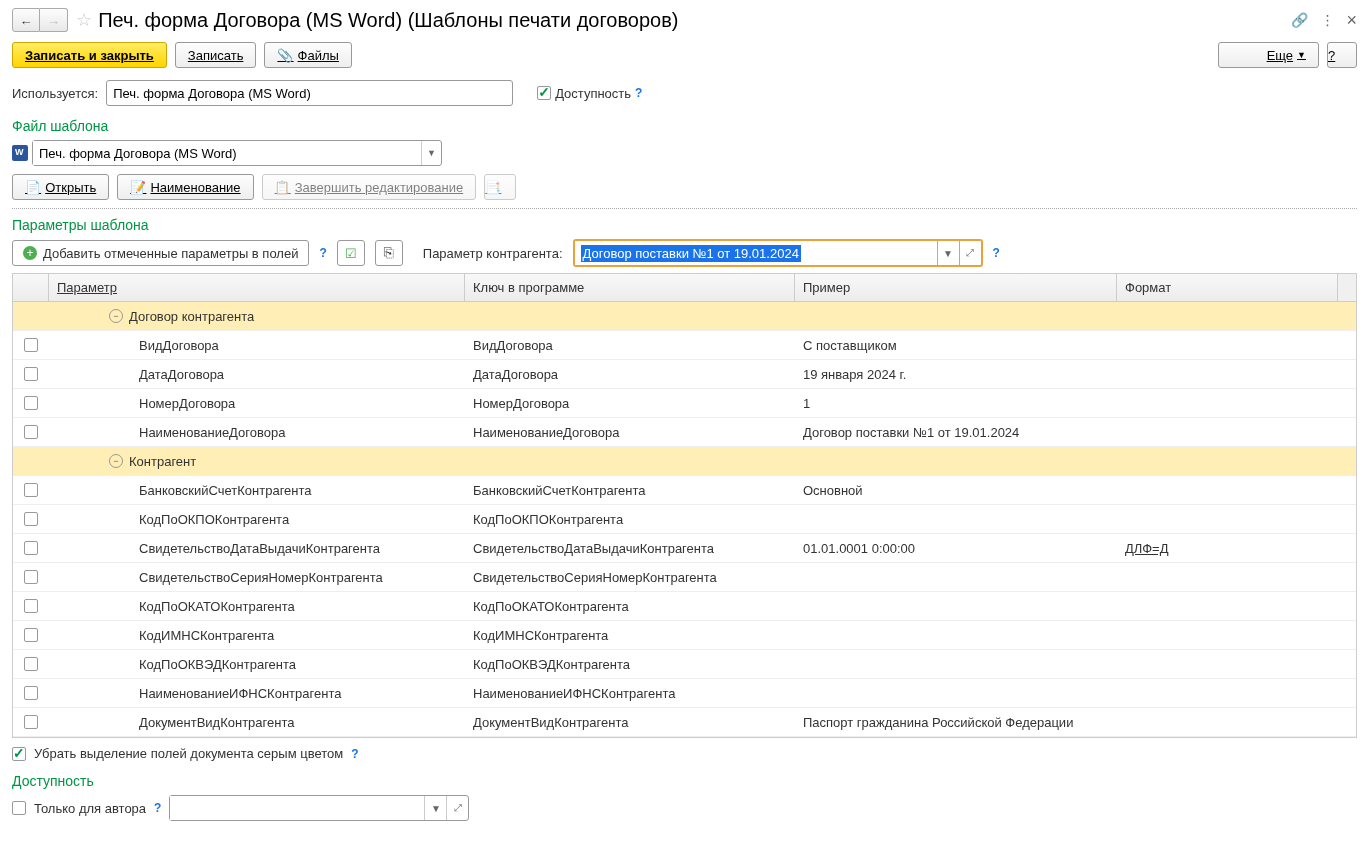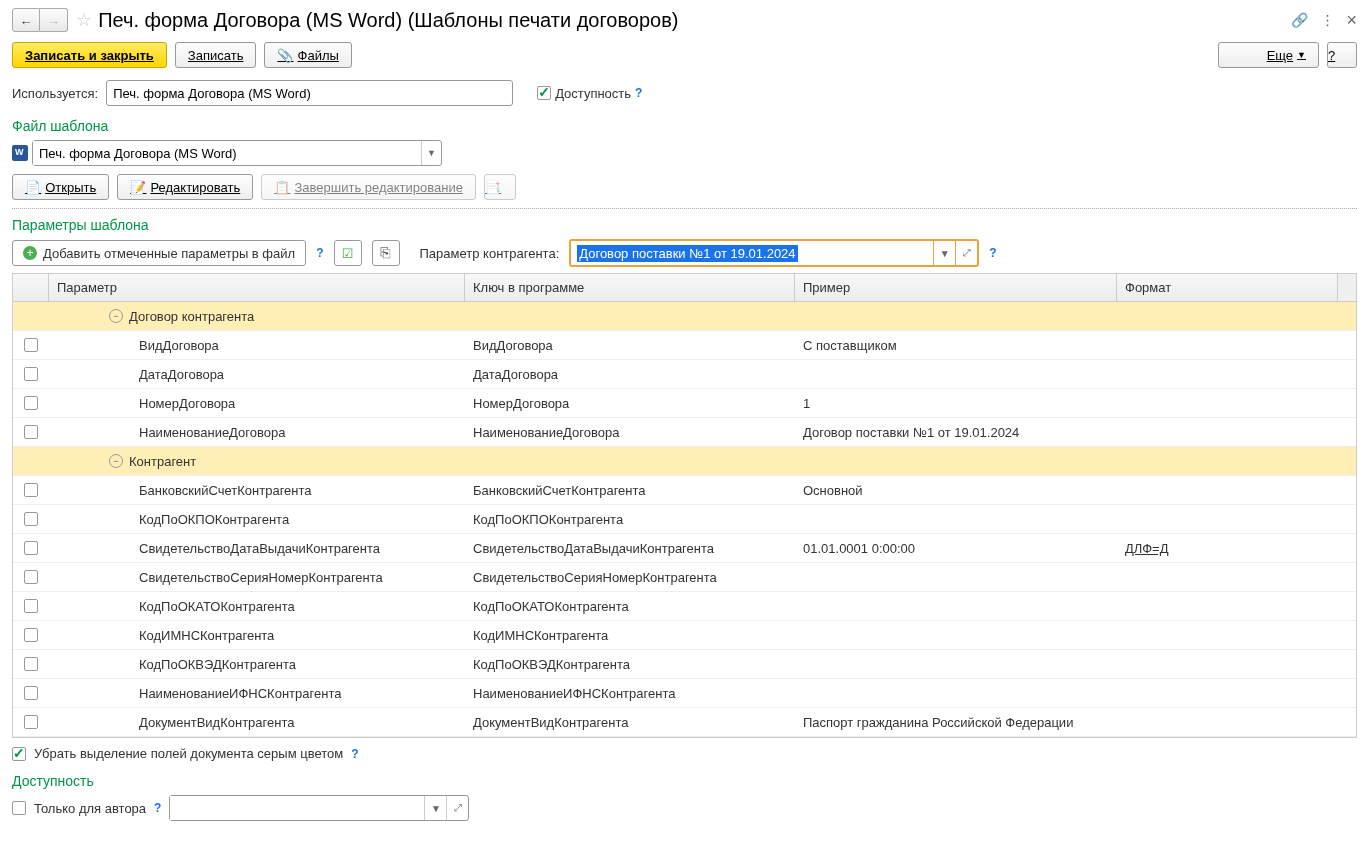--- a/index.html
+++ b/index.html
@@ -38,21 +38,21 @@
 .plus-circle { width: 14px; height: 14px; border-radius: 50%; background: #4caf50; color: #fff; display: flex; align-items: center; justify-content: center; font-size: 12px; }
 .sq-btn { width: 28px; height: 26px; border: 1px solid #999; border-radius: 3px; display: flex; align-items: center; justify-content: center; cursor: pointer; }
 .contract-select { display: flex; border: 2px solid #e8a33d; border-radius: 3px; height: 28px; width: 410px; }
 .contract-input { flex: 1; background: #fff; display: flex; align-items: center; padding: 0 6px; }
 .contract-text { background: #1a73e8; color: #fff; padding: 1px 2px; }
 .contract-btn { width: 22px; border-left: 1px solid #e8a33d; display: flex; align-items: center; justify-content: center; cursor: pointer; font-size: 10px; color: #666; }
 .table-wrap { border: 1px solid #ccc; margin-bottom: 8px; }
 .table-header { display: flex; background: linear-gradient(#f8f8f8,#ececec); border-bottom: 1px solid #ccc; height: 28px; }
 .th { border-right: 1px solid #ccc; padding: 4px 8px; display: flex; align-items: center; font-size: 13px; }
 .th-check { width: 36px; }
-.th-param { width: 416px; }
+.th-param { width: 416px; text-decoration: underline; }
 .th-key { width: 330px; }
 .th-example { width: 322px; }
 .th-format { flex: 1; }
 .scroll-col { width: 18px; background: #f0f0f0; }
 .table-body { max-height: 438px; overflow-y: auto; position: relative; }
 .tr { display: flex; border-bottom: 1px solid #eee; height: 29px; align-items: center; }
 .tr-group { background: #ffeeb5; }
 .tr-group .td { background: #ffeeb5; }
 .td { padding: 4px 8px; display: flex; align-items: center; font-size: 13px; }
 .td-check { width: 36px; justify-content: center; }
@@ -118,37 +118,37 @@
     <div class="dropdown-arrow">▼</div>
   </div>
 </div>
 <div class="btn-group">
   <button class="btn">
       <span style="color:#4caf50">📄</span>
       <span>Открыть</span>
     </button>
   <button class="btn">
       <span style="color:#4caf50">📝</span>
-      <span>Редактировать</span>
+      <span>Наименование</span>
     </button>
   <button class="btn btn-disabled">
       <span>📋</span>
       <span>Завершить редактирование</span>
     </button>
   <button class="btn btn-disabled" style="width:32px;padding:0">
       <span>📑</span>
     </button>
 </div>
 <hr class="dotted-sep">
 
 <div class="section-title">Параметры шаблона</div>
 <div class="params-toolbar">
   <div class="add-btn">
     <span class="plus-circle">+</span>
-    <span>Добавить отмеченные параметры в файл</span>
+    <span>Добавить отмеченные параметры в полей</span>
   </div>
   <span class="help">?</span>
   <div class="sq-btn">
       <span style="color:#4caf50">☑</span>
     </div>
   <div class="sq-btn">
       <span>⎘</span>
     </div>
   <span style="margin-left:10px">Параметр контрагента:</span>
   <div class="contract-select">
@@ -199,20 +199,23 @@
       <div class="tr">
         <div class="td td-check">
           <span class="checkbox-sq"></span>
         </div>
         <div class="td td-param" style="padding-left:90px">
           <span>ДатаДоговора</span>
         </div>
         <div class="td td-key">
           <span>ДатаДоговора</span>
         </div>
+        <div class="td td-example">
+          <span>19 января 2024 г.</span>
+        </div>
       </div>
       <div class="tr">
         <div class="td td-check">
           <span class="checkbox-sq"></span>
         </div>
         <div class="td td-param" style="padding-left:90px">
           <span>НомерДоговора</span>
         </div>
         <div class="td td-key">
           <span>НомерДоговора</span>

